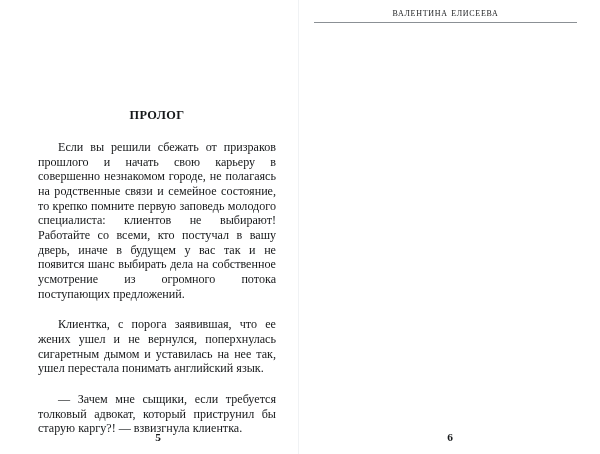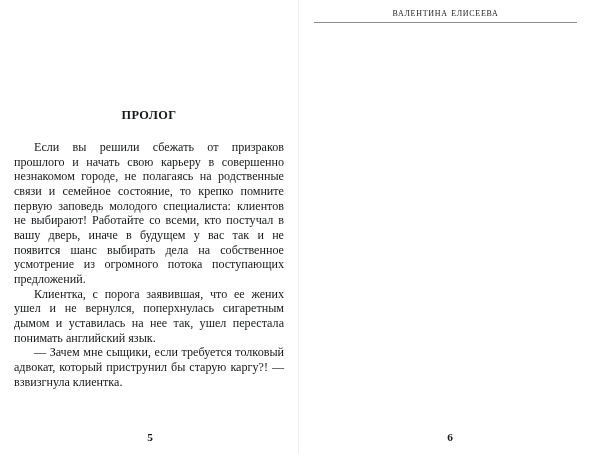--- a/index.html
+++ b/index.html
@@ -16,21 +16,21 @@
     font-family: "Liberation Serif", "DejaVu Serif", serif;
     color: #16181a;
   }
   .page {
     position: absolute;
     top: 0;
     width: 300px;
     height: 454px;
     box-sizing: border-box;
   }
-  .page-left  { left: 0; font-family: Liberation Serif, serif; }
+  .page-left  { left: 8px; font-family: Liberation Serif, serif; }
   .page-right { left: 300px; }
 
   .gutter {
     position: absolute;
     left: 298px;
     top: 0;
     width: 1px;
     height: 454px;
     background: #f0f2f4;
   }
@@ -79,21 +79,21 @@
   }
   .chapter-title {
     text-align: center;
     font-weight: bold;
     font-size: 12.3px;
     letter-spacing: 0.4px;
     margin: 0 0 18px 0;
     line-height: 14px;
   }
   p.para {
-    margin: 0;
+    margin: 16px;
     text-indent: 20px;
   }
   p.para.first-of-block {
     text-indent: 20px;
   }
 
   
   .folio {
     position: absolute;
     bottom: 11px;

